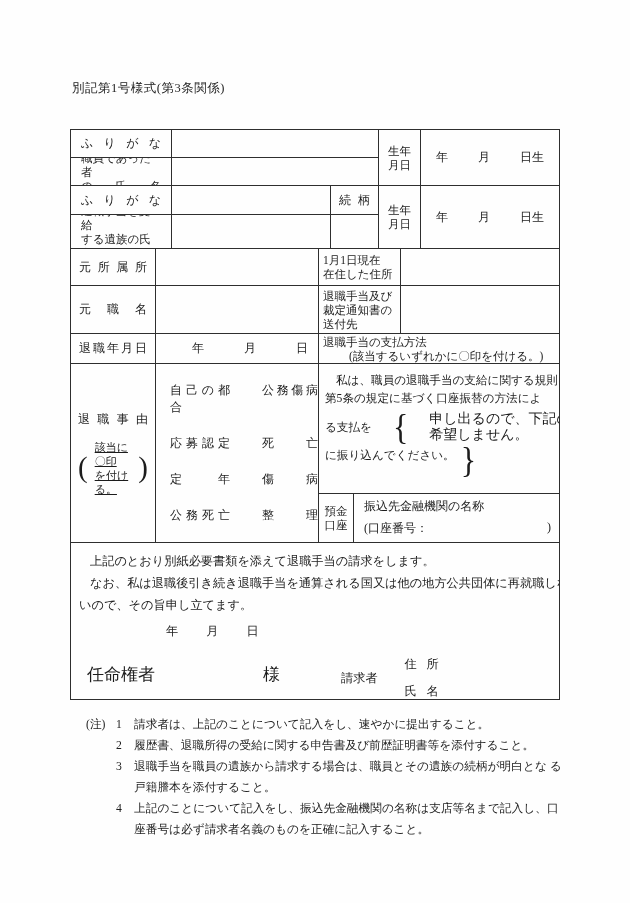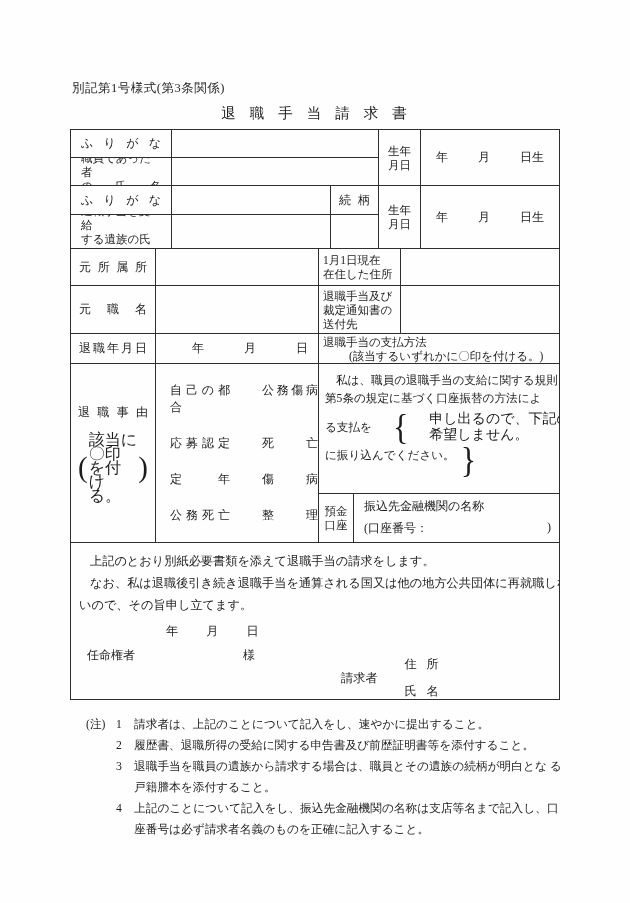--- a/index.html
+++ b/index.html
@@ -41,60 +41,59 @@
   .vstack{flex-direction:column;justify-content:center;align-items:stretch;}
   .jlabel{display:block;width:100%;text-align:justify;text-align-last:justify;text-justify:inter-character;}
   .pad10{padding:0 10px;}
   .pad8{padding:0 8px;}
   .center{text-align:center;}
   .small{font-size:11.5px;line-height:14px;}
   .datejust{display:flex;width:100%;justify-content:center;gap:30px;}
   
   .reason-note{display:flex;align-items:center;justify-content:center;margin-top:12px;}
   .bigparen{font-size:29px;font-weight:300;line-height:1;transform:scaleY(1.05);}
-  .reason-note .lines{font-size:16px;line-height:14px;margin:0 1px;}
+  .reason-note .lines{font-size:11px;line-height:14px;margin:0 7px;text-decoration:underline;}
   .opt-row{display:flex;padding-left:14px;gap:32px;}
   .opt-l{display:inline-block;width:60px;text-align:justify;text-align-last:justify;text-justify:inter-character;}
   .opt-r{display:inline-block;width:56px;text-align:justify;text-align-last:justify;text-justify:inter-character;}
   
   .pay{padding:4px 6px;line-height:1;justify-content:space-evenly;}
   .pay .ln{font-size:11.6px;white-space:nowrap;}
   .indent1{text-indent:11px;}
   .choice-row{display:flex;align-items:center;gap:21px;}
   .brace{font-size:32px;font-weight:300;line-height:1;transform:scaleY(1.1);}
   .choice-lines{font-size:14px;line-height:16px;white-space:nowrap;}
   .close-row{display:flex;align-items:flex-start;gap:6px;}
   .close-row .brace{transform:translateY(-6px) scaleY(1.1);}
   
   .acct-content{flex-direction:column;align-items:stretch;justify-content:space-between;padding:4px 8px 5px 10px;}
   .acct-num{display:flex;justify-content:space-between;}
   
   .decl{position:relative;display:block;}
   .decl .ln{position:absolute;left:8px;white-space:nowrap;font-size:12.2px;}
   .decl-date{position:absolute;left:95px;top:80px;display:flex;gap:28px;font-size:12.2px;}
-  .decl-appointer{position:absolute;left:16px;top:104px;width:300px;display:flex;font-size:12px;}
+  .decl-appointer{position:absolute;left:16px;top:120px;width:300px;display:flex;font-size:17px;}
   .decl-appointer .sama{margin-left:108px;}
   .decl-claimant{position:absolute;left:270px;top:113px;display:flex;align-items:center;gap:14px;font-size:12.2px;}
   .decl-claimant .two{display:flex;flex-direction:column;gap:10px;}
   .j2{display:inline-block;width:34px;text-align:justify;text-align-last:justify;text-justify:inter-character;margin-left:13px;}
   
   .notes{position:absolute;left:86px;top:714px;width:476px;display:flex;font-size:11.7px;line-height:21px;}
   .notes-label{flex:0 0 30px;}
   .notes-items{flex:1;display:flex;flex-direction:column;}
   .note-item{display:flex;}
   .note-num{flex:0 0 18px;}
   .note-text{flex:1;text-indent:0;}
 </style>
 </head>
 <body>
 
 <div class="page">
 
   <div class="form-id">別記第1号様式(第3条関係)</div>
-  <div class="page-title">退職手当請求書</div>
 
   <div class="form-table">
 
     <div class="cell pad10" style="grid-row:1/2;grid-column:1/3;">
       <span class="jlabel">ふりがな</span>
     </div>
     <div class="cell" style="grid-row:1/2;grid-column:3/7;"></div>
     <div class="cell vstack center small" style="grid-row:1/3;grid-column:7/9;">
       <span>生年</span>
       <span>月日</span>

